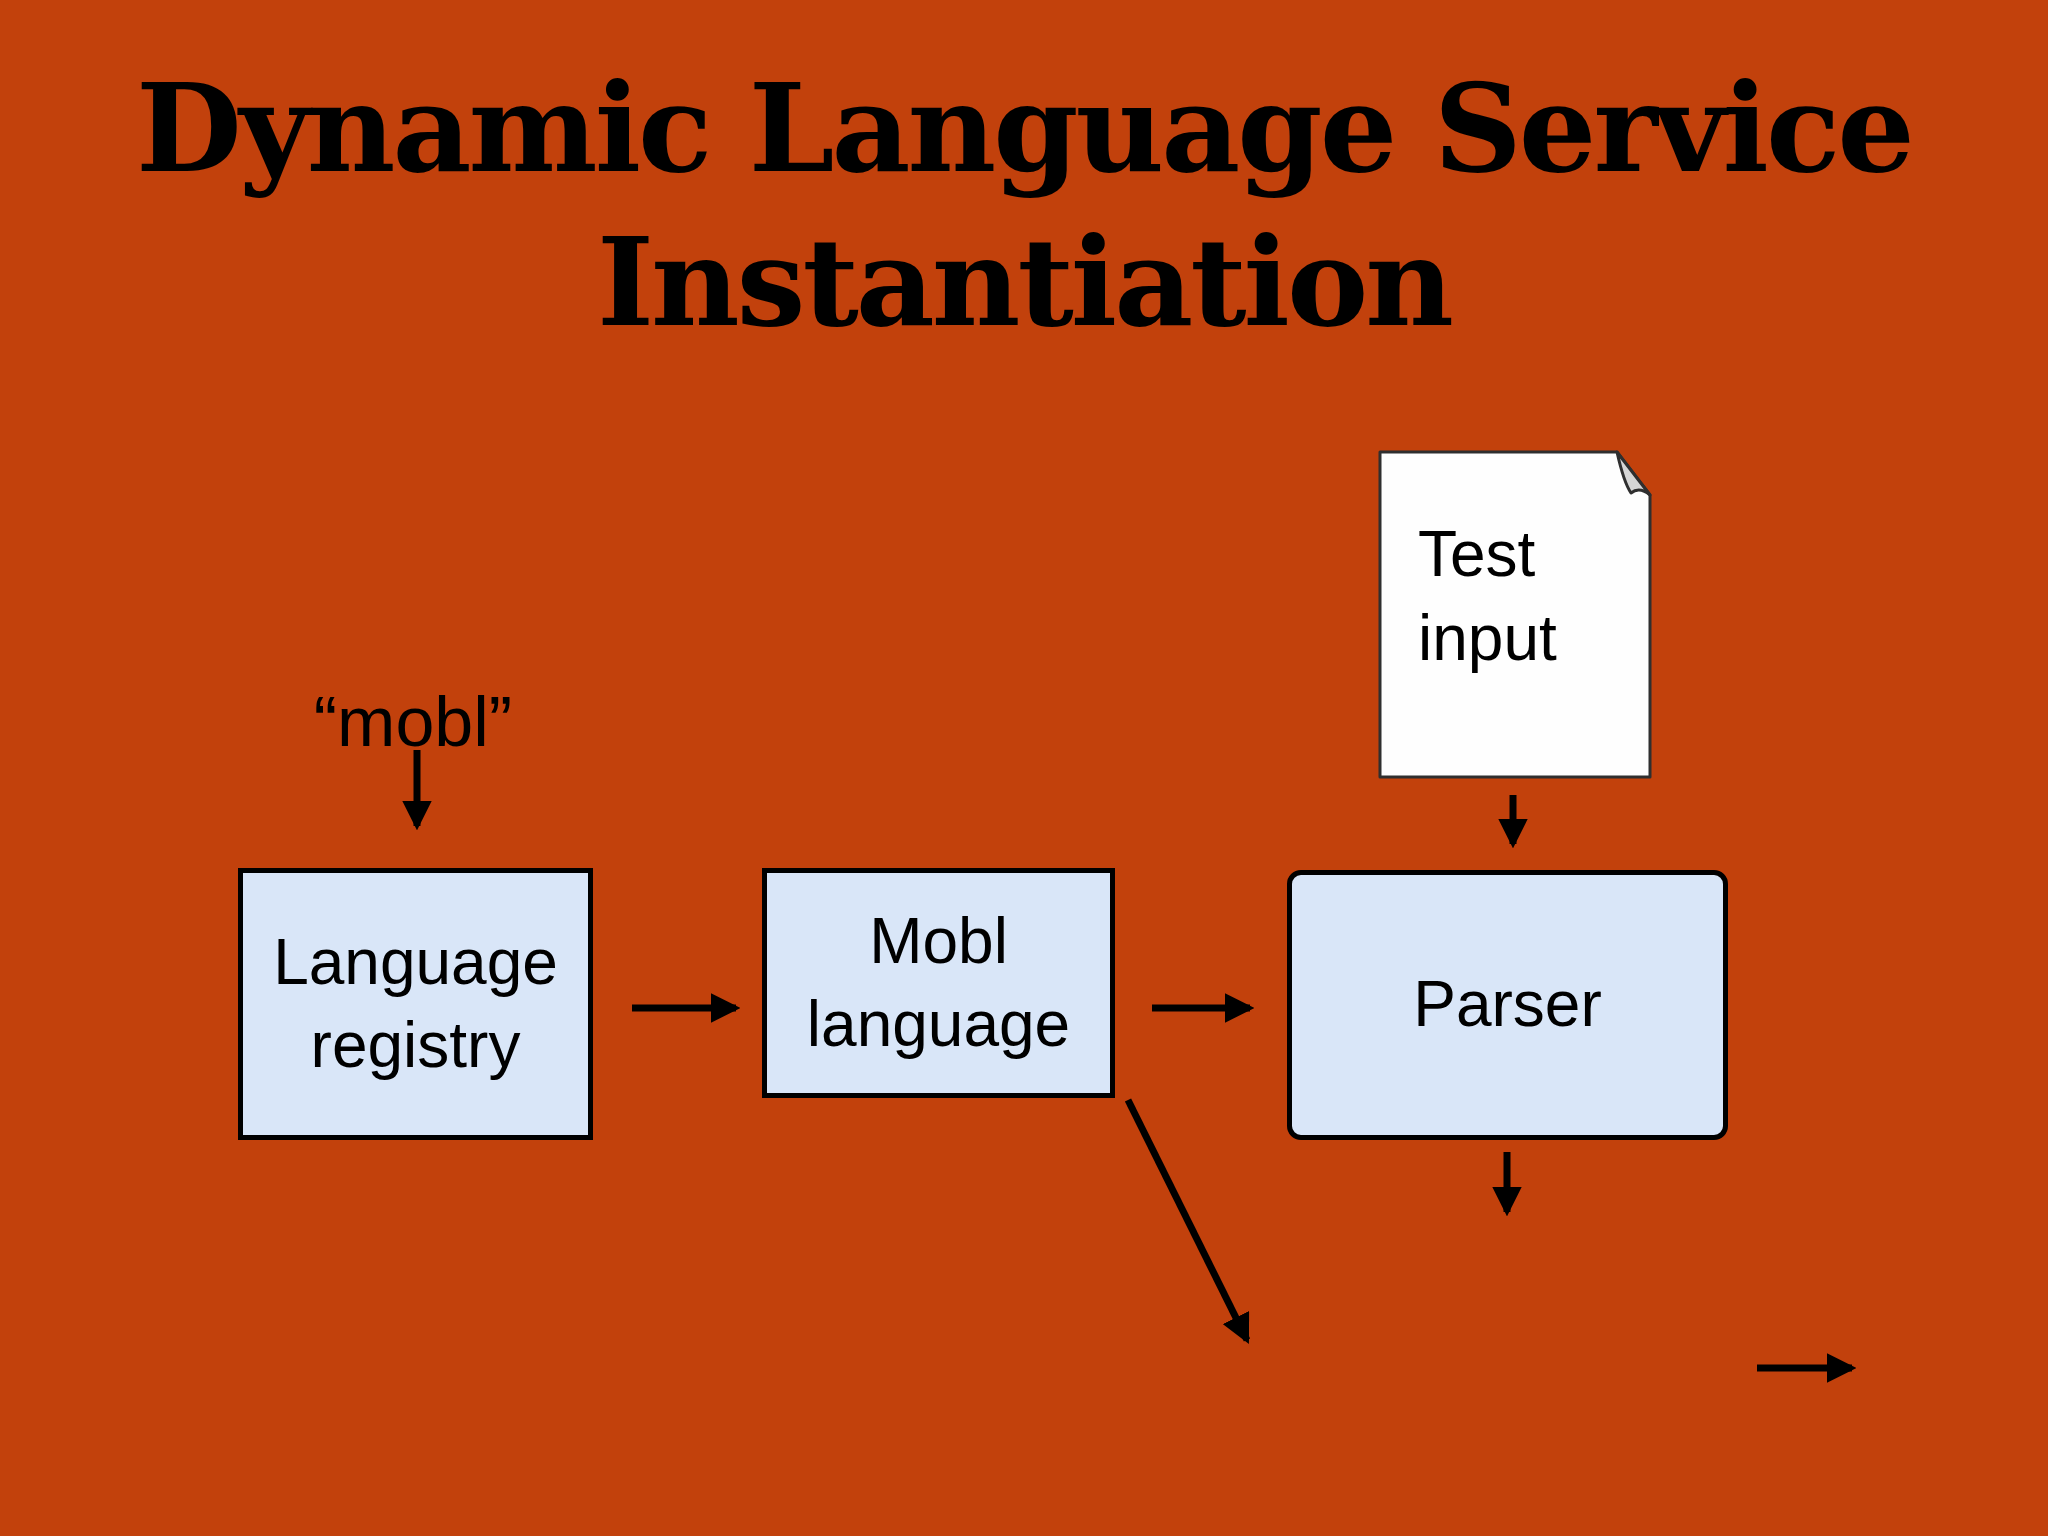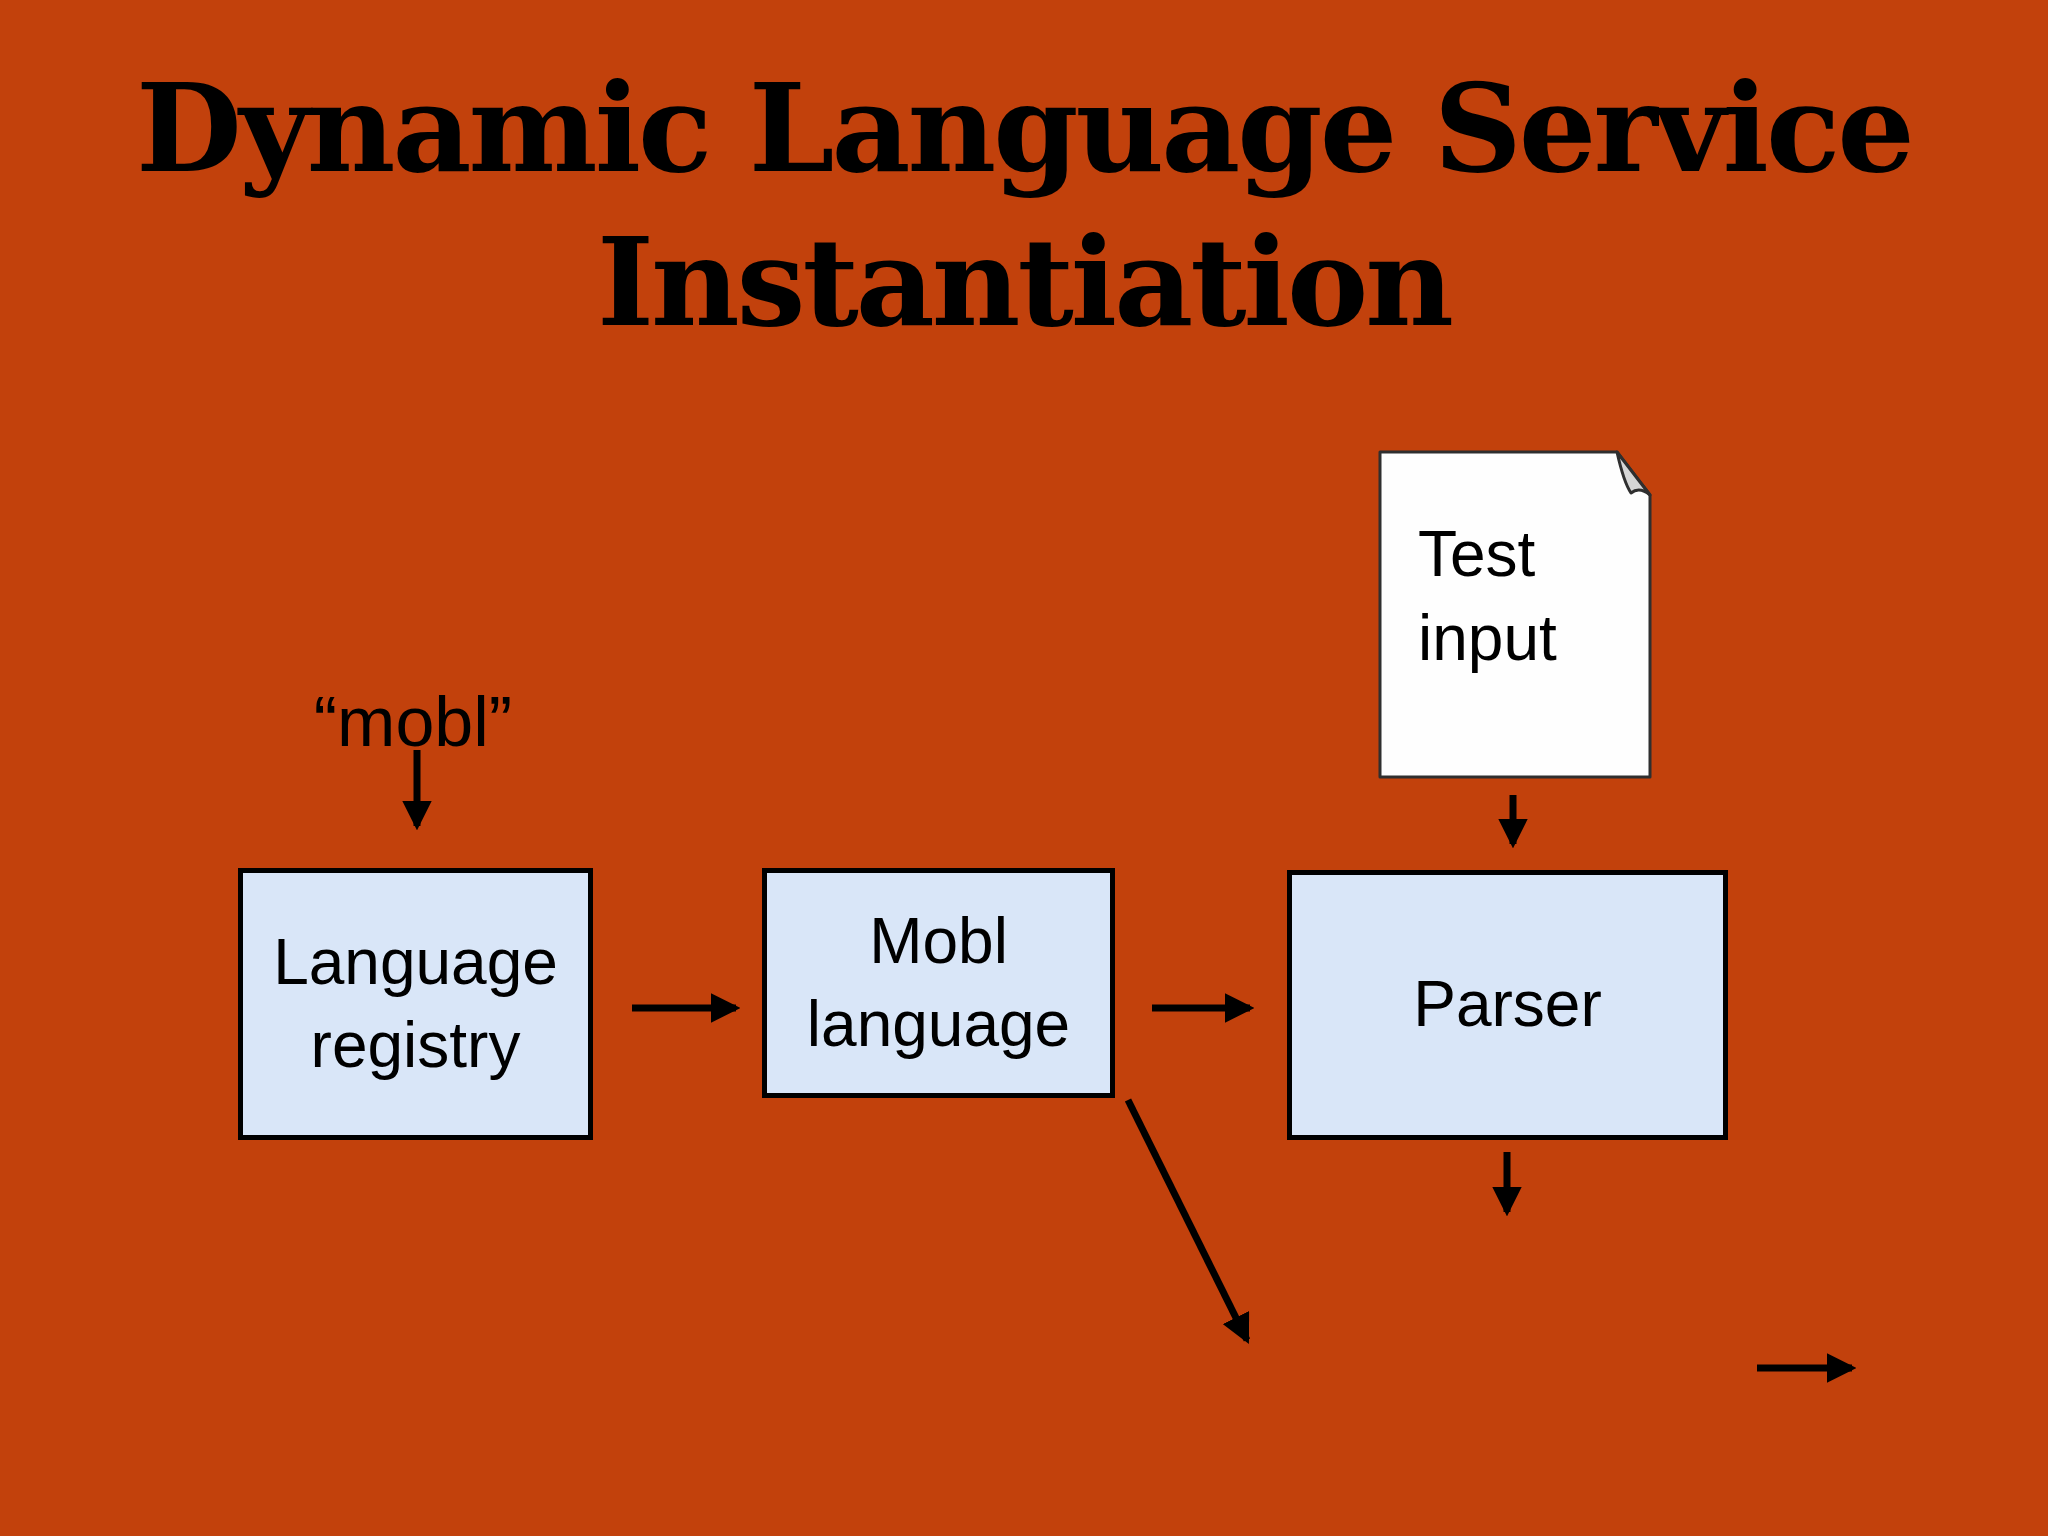--- a/index.html
+++ b/index.html
@@ -50,21 +50,21 @@
     text-align:center;
   }
   .node-label{
     font-size:64px;
     line-height:1.3;
     white-space:pre-line;
     color:#000000;
   }
   #node-language-registry{left:238px;top:868px;width:355px;height:272px;}
   #node-mobl-language{left:762px;top:868px;width:353px;height:230px;}
-  #node-parser{left:1287px;top:870px;width:441px;height:270px;}
+  #node-parser{left:1287px;top:870px;width:441px;height:270px;border-radius:14px;}
   #node-completion-service{left:1290px;top:1233px;width:445px;height:272px;}
   .doc{
     position:absolute;
     left:1378px;top:450px;width:260px;height:329px;
   }
   .doc svg{position:absolute;left:0;top:0;}
   .doc-label{
     position:absolute;left:40px;top:62px;
     font-size:64px;line-height:1.32;
     white-space:pre-line;

